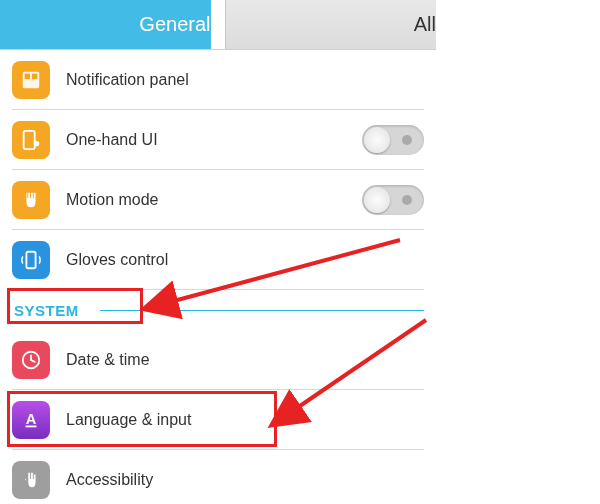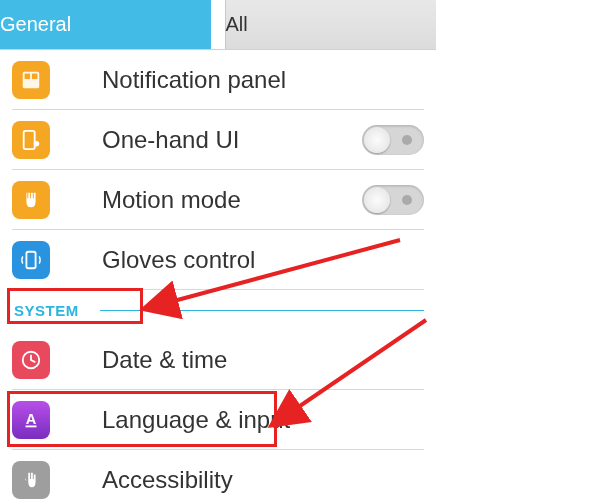--- a/index.html
+++ b/index.html
@@ -13,21 +13,21 @@
     }
     .tabs {
       display: flex;
       height: 50px;
       border-bottom: 1px solid #d0d0d0;
     }
     .tab {
       flex: 1;
       display: flex;
       align-items: center;
-      justify-content: flex-start;
+      justify-content: flex-end;
       font-size: 20px;
       cursor: pointer;
     }
     .tab-general {
       background: #42bce6;
       color: #fff;
       font-weight: 400;
     }
     .tab-all {
       background: linear-gradient(#e8e8e8, #dcdcdc);
@@ -57,24 +57,23 @@
       width: 38px;
       height: 38px;
       border-radius: 8px;
       display: flex;
       align-items: center;
       justify-content: center;
       margin-right: 16px;
       flex-shrink: 0;
     }
     .item-label {
-      font-size: 24px;
+      font-size: 16px;
       color: #333;
       flex: 1;
-      margin-left: 36px;
     }
     .header {
       height: 40px;
       display: flex;
       align-items: center;
       padding: 0 14px;
       color: #2bb5df;
       font-weight: 700;
       font-size: 15px;
       letter-spacing: 0.5px;

